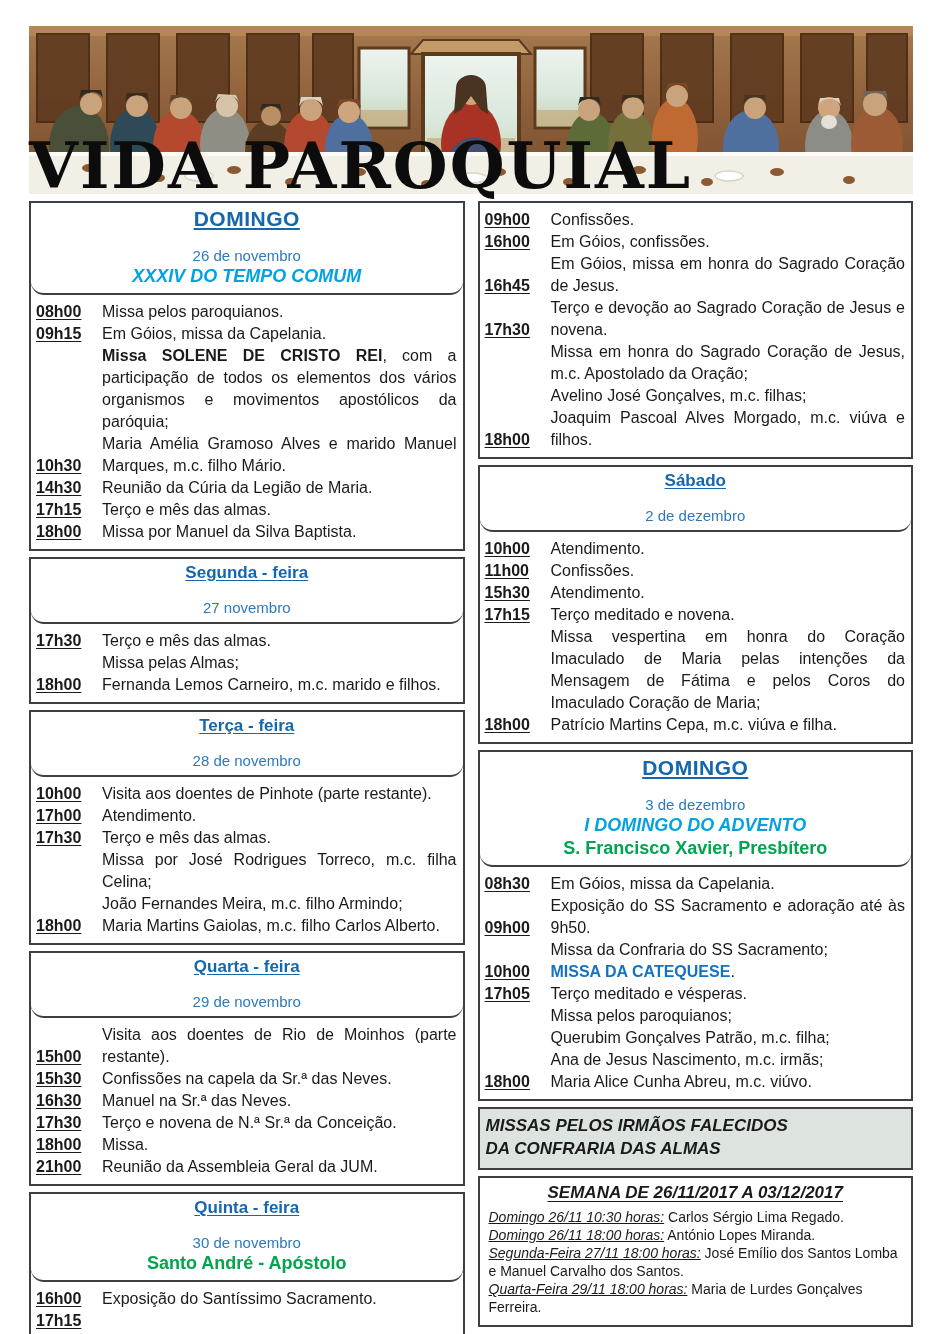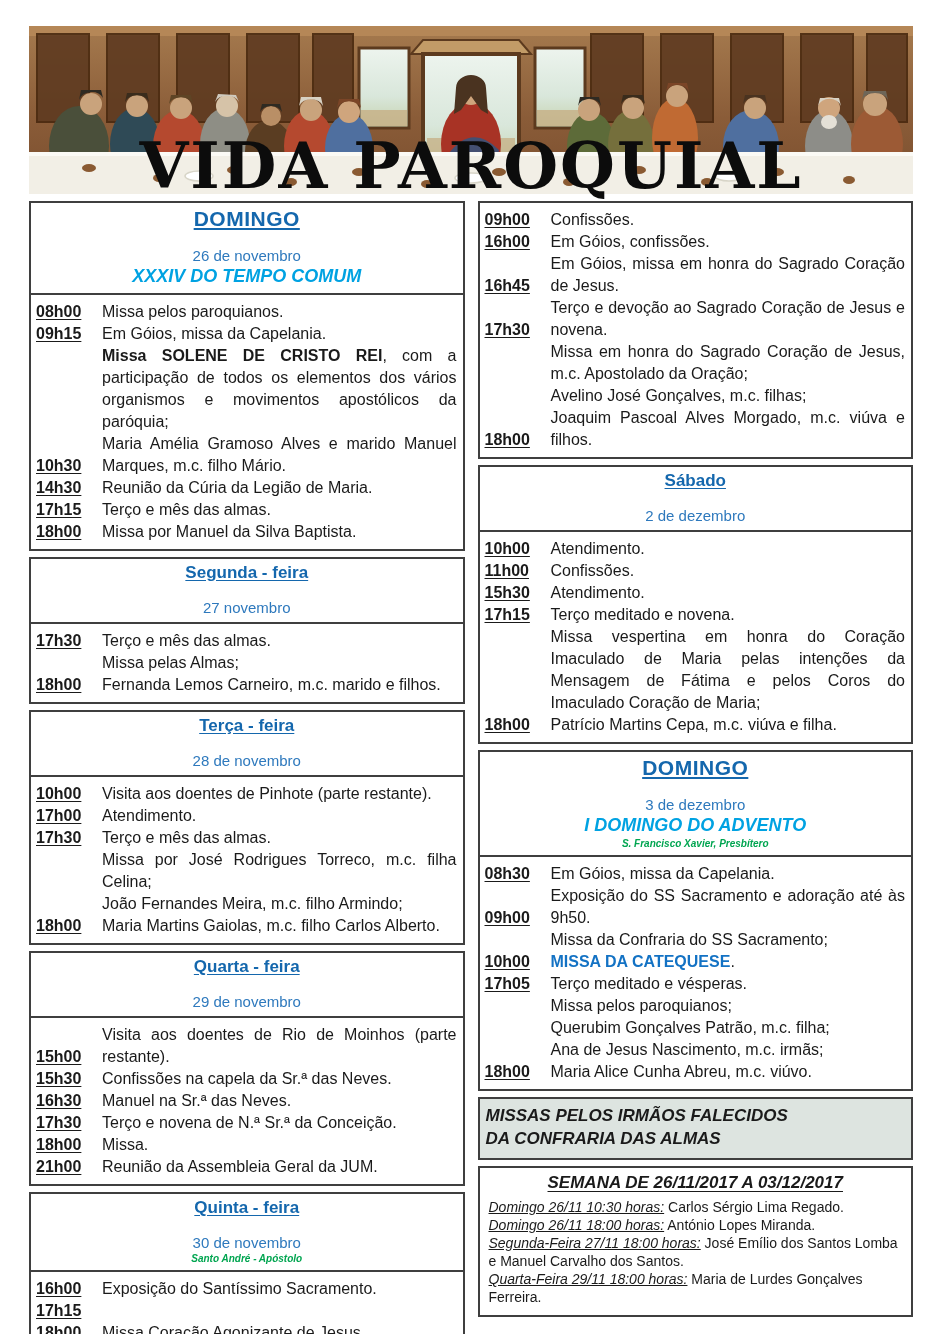--- a/index.html
+++ b/index.html
@@ -11,47 +11,47 @@
     overflow:hidden;
     position:relative;
   }
   .page { position:absolute; inset:0; padding:26px 29px 0 29px; }
 
   
   header.banner { position:relative; width:884px; height:168px; margin-bottom:7px; }
   header.banner svg { display:block; width:100%; height:100%; }
   .banner-title {
     position:absolute; left:0; right:0; bottom:-4px;
-    text-align:center;
+    text-align:left;
     font-family:"DejaVu Serif", serif;
     font-weight:bold;
     font-size:63px;
     letter-spacing:2px;
     line-height:1;
     color:#0c0c0c;
     white-space:nowrap;
   }
 
   
   .columns { display:flex; gap:13px; align-items:flex-start; }
   .col { flex:1 1 0; min-width:0; }
 
   
   .day { border:2px solid var(--border,#3f3f3f); background:#fff; margin-bottom:6px; }
-  .day-header { border-bottom:2px solid var(--border,#3f3f3f); text-align:center; padding:4px 22px 6px; }
+  .day-header { border-bottom:2px solid var(--border,#3f3f3f); text-align:center; padding:4px 22px 6px;border-radius:13px; }
   .day-name {
     color:var(--day-blue,#1467ad); font-weight:bold; font-size:17px;
     text-decoration:underline; text-underline-offset:2px;
   }
   .day-name.big { font-size:21px; letter-spacing:.5px; }
   .day-date { color:var(--date-blue,#2e79bd); font-size:15px; margin-top:16px; }
   .hl { margin-top:2px; }
   .hl-cyan   { color:var(--cyan,#00a2e2); font-weight:bold; font-style:italic; font-size:18px; }
   .hl-bigblue{ color:var(--strong-blue,#1372c4); font-weight:bold; font-size:22px; letter-spacing:.3px; }
-  .hl-green  { color:var(--green,#00a550); font-weight:bold; font-style:italic; font-size:10px; }
+  .hl-green  { color:var(--green,#00a550); font-weight:bold; font-size:18px; }
   .hl-red    { color:var(--red,#e03228); font-weight:bold; font-style:italic; font-size:15.5px; }
 
   .day-items { padding:6px 6px 6px 5px; }
   .item { display:flex; align-items:flex-end; }
   .time {
     flex:0 0 57px; font-weight:bold; font-size:16px; line-height:22px;
     text-decoration:underline; text-underline-offset:2px;
   }
   .desc { flex:1 1 auto; padding-left:9px; min-width:0; }
   .desc p { font-size:16px; line-height:22px; text-align:justify; }

